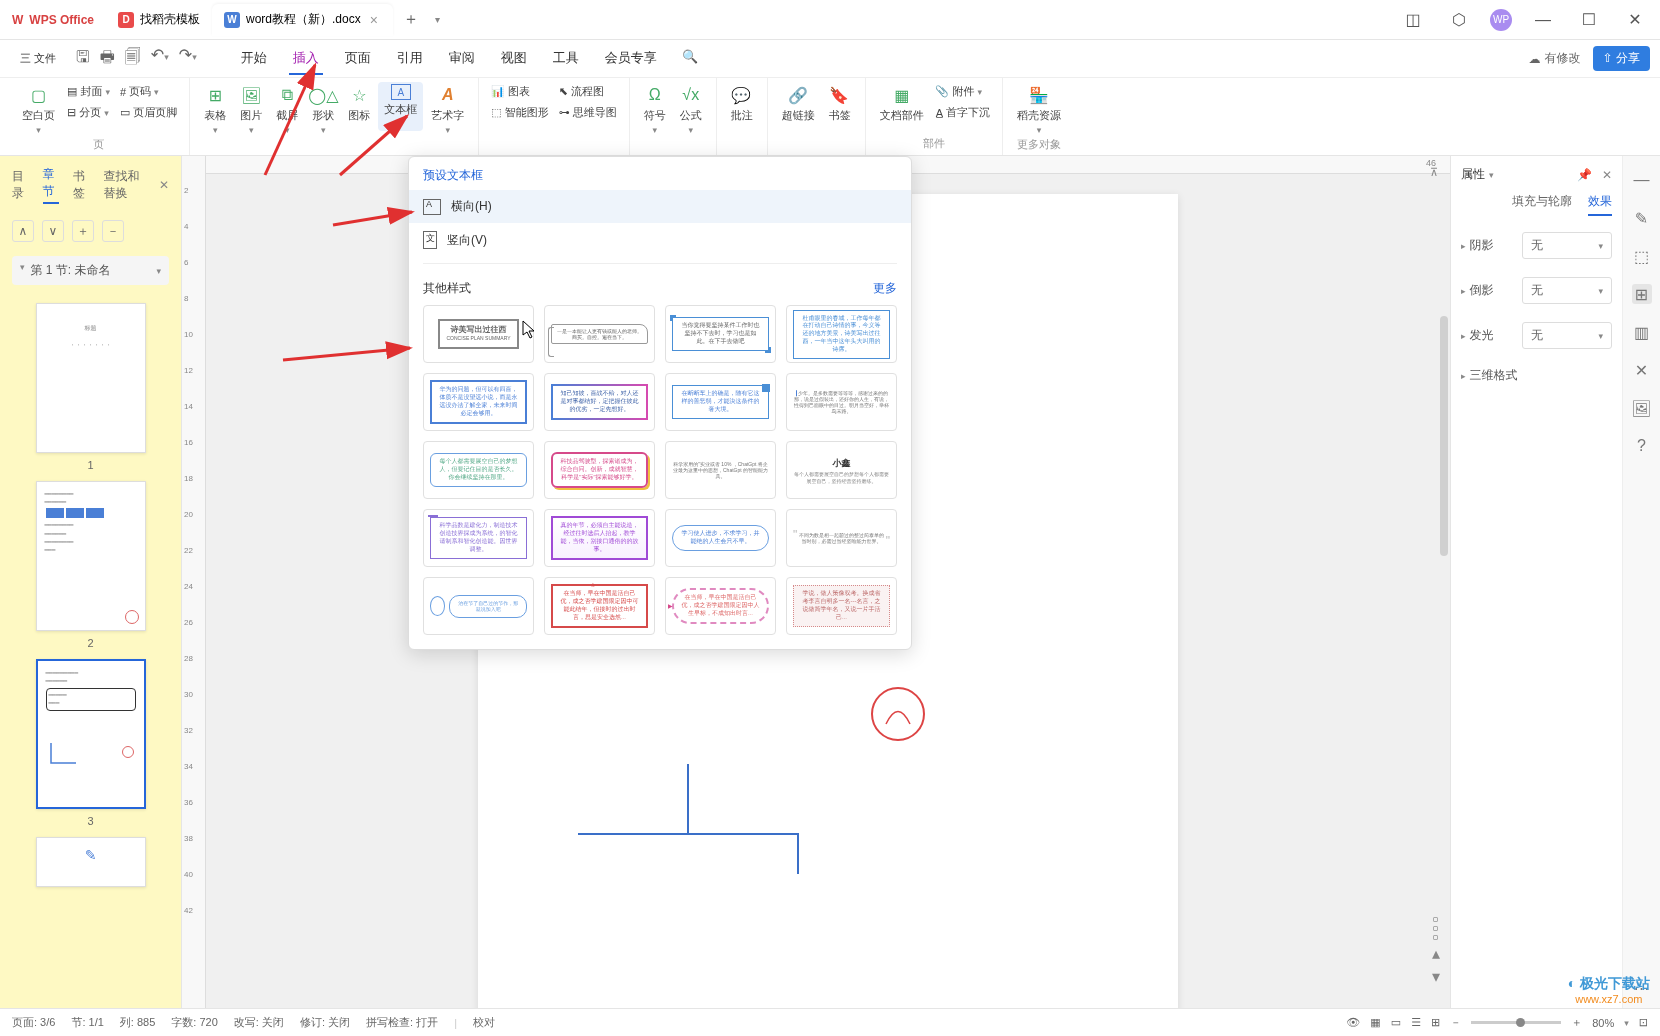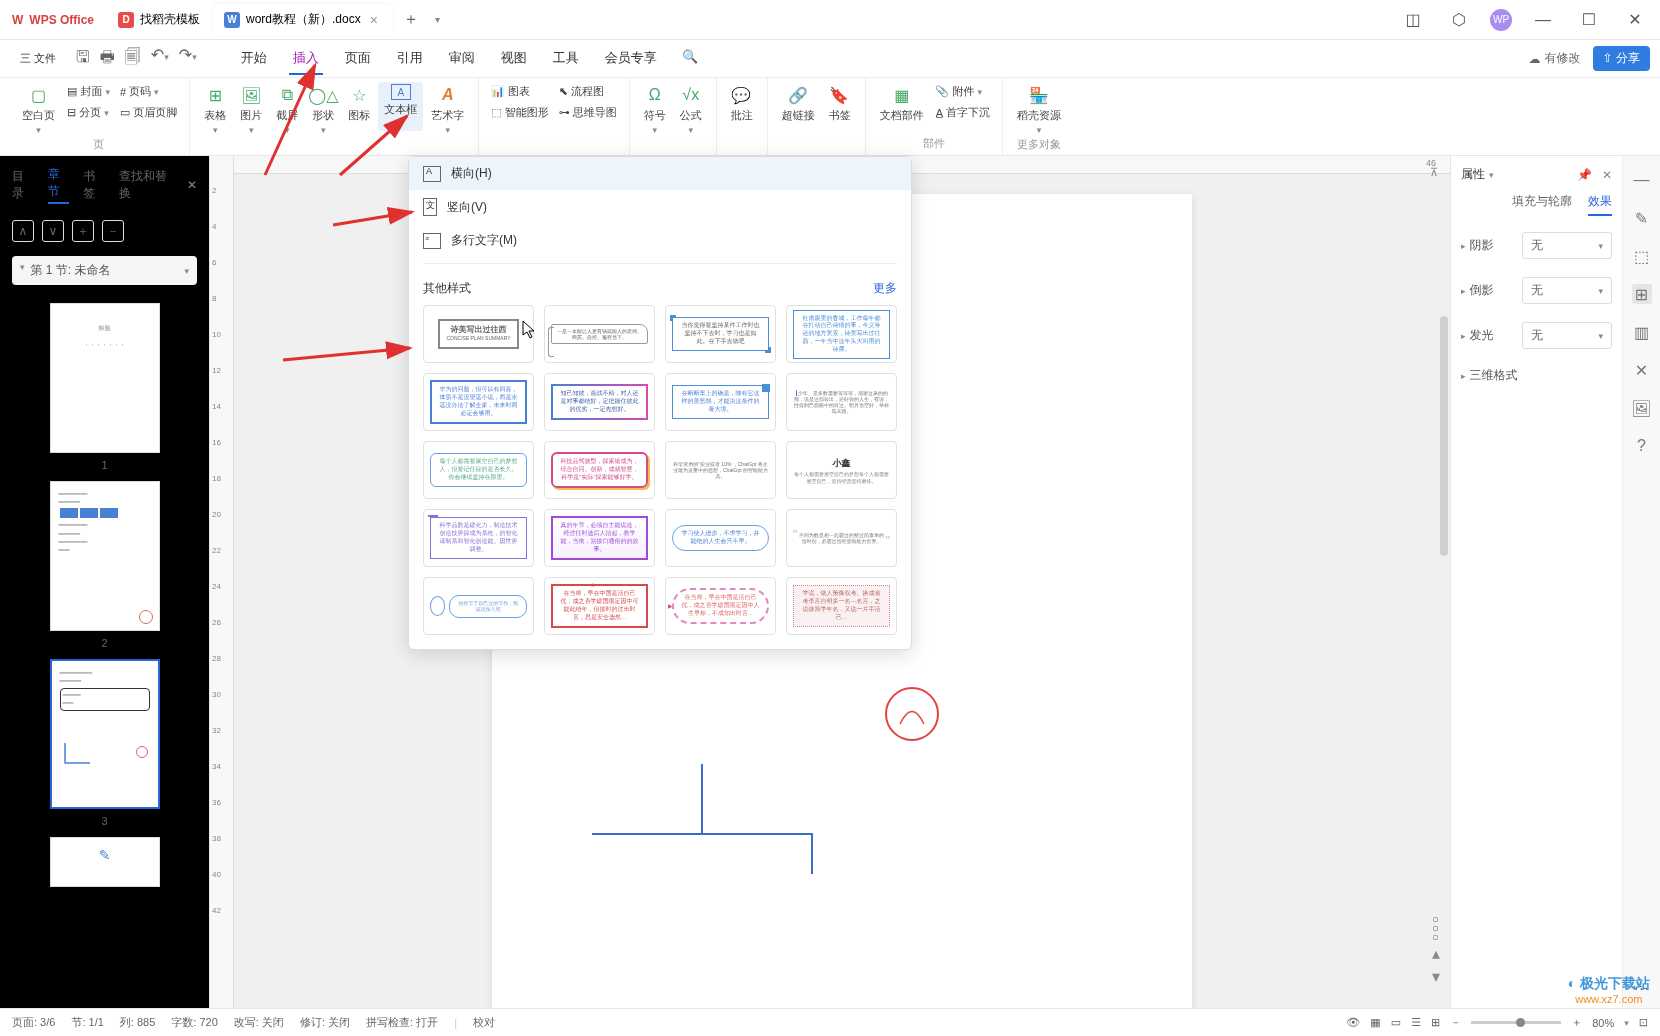--- a/index.html
+++ b/index.html
@@ -39,21 +39,21 @@
   .rsmall{display:flex;align-items:center;gap:3px;font-size:11px;color:#444;padding:2px 4px;}
   .rgrp-inner{display:flex;gap:2px;align-items:flex-start;}
   .rgrp-label{font-size:11px;color:#999;text-align:center;margin-top:auto;}
   .rcol{display:flex;flex-direction:column;gap:2px;}
   .textbox-btn{background:#e8f0fb;border-radius:4px;}
   
   
   .body{display:flex;height:calc(100% - 156px - 28px);}
   
   
-  .nav{width:210px;background:#000000;border-right:1px solid #e5e5e5;display:flex;flex-direction:column;}
+  .nav{width:182px;background:#fef9c3;border-right:1px solid #e5e5e5;display:flex;flex-direction:column;}
   .nav-tabs{display:flex;gap:14px;padding:10px 12px;font-size:12px;align-items:center;}
   .nav-tab{color:#666;cursor:pointer;}
   .nav-tab.active{color:#2566d9;border-bottom:2px solid #2566d9;padding-bottom:2px;}
   .nav-close{margin-left:auto;color:#888;}
   .nav-tools{display:flex;gap:8px;padding:6px 12px;}
   .nav-tool{width:22px;height:22px;border:1px solid #ddd;border-radius:3px;display:flex;align-items:center;justify-content:center;font-size:12px;color:#666;}
   .section-sel{margin:8px 12px;padding:6px 8px;background:#f5f5f5;border-radius:4px;font-size:12px;display:flex;justify-content:space-between;align-items:center;color:#555;}
   .thumbs{flex:1;overflow:auto;padding:10px 0;}
   .thumb{width:110px;height:150px;margin:0 auto 6px;background:#fff;border:1px solid #ddd;box-shadow:0 1px 3px rgba(0,0,0,.1);position:relative;}
   .thumb.sel{border:2px solid #2566d9;}
@@ -498,37 +498,32 @@
   <div class="minimap-ind">
     <div class="minimap-dot"></div>
       <div class="minimap-dot"></div>
       <div class="minimap-dot"></div>
     <span style="color:#888">▴</span>
       <span style="color:#888">▾</span>
   </div>
 </div>
 
 <div class="popup">
+  <div class="popup-title">预设文本框</div>
   <div class="popup-item hov">
     <div class="popup-ico">
         <span style="position:absolute;left:2px;top:-1px;font-size:9px">A</span>
       </div>
     <span>横向(H)</span>
   </div>
   <div class="popup-item">
     <div class="popup-ico" style="width:14px;height:18px">
         <span style="position:absolute;left:2px;top:0;font-size:9px">文</span>
       </div>
     <span>竖向(V)</span>
-  </div>
-  <div class="popup-item">
-    <div class="popup-ico">
-        <span style="position:absolute;left:1px;top:1px;font-size:7px;line-height:1">≡</span>
-      </div>
-    <span>多行文字(M)</span>
   </div>
   <div class="popup-sep"></div>
   <div class="popup-hdr">
     <span style="color:#333;font-weight:500">其他样式</span>
     <span class="popup-more">更多</span>
   </div>
   <div class="grid">
     <div class="style-card">
         <div class="sc-inner" style="border-color:#888;border-width:2px"><b style="font-size:8px">诗美写出过往西</b><br><span style="font-size:5px">CONCISE PLAN SUMMARY</span></div>
       </div>

